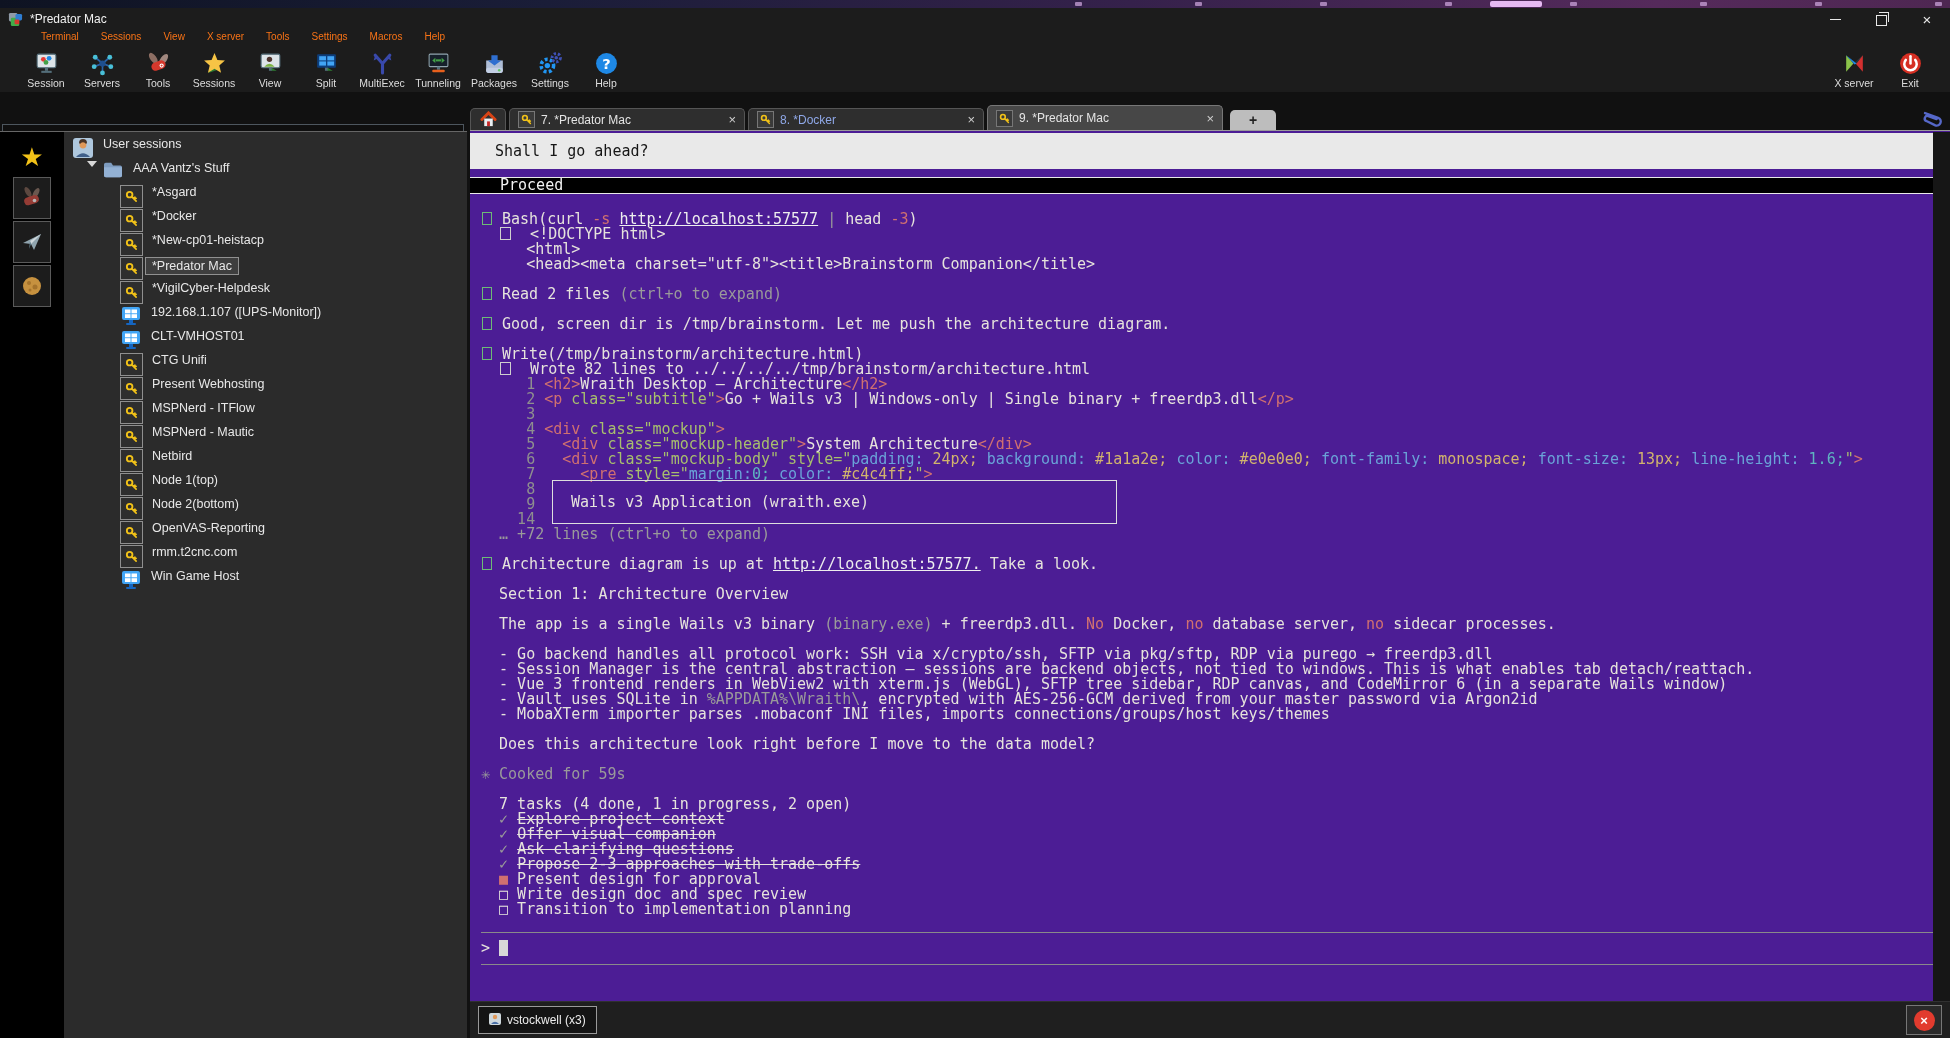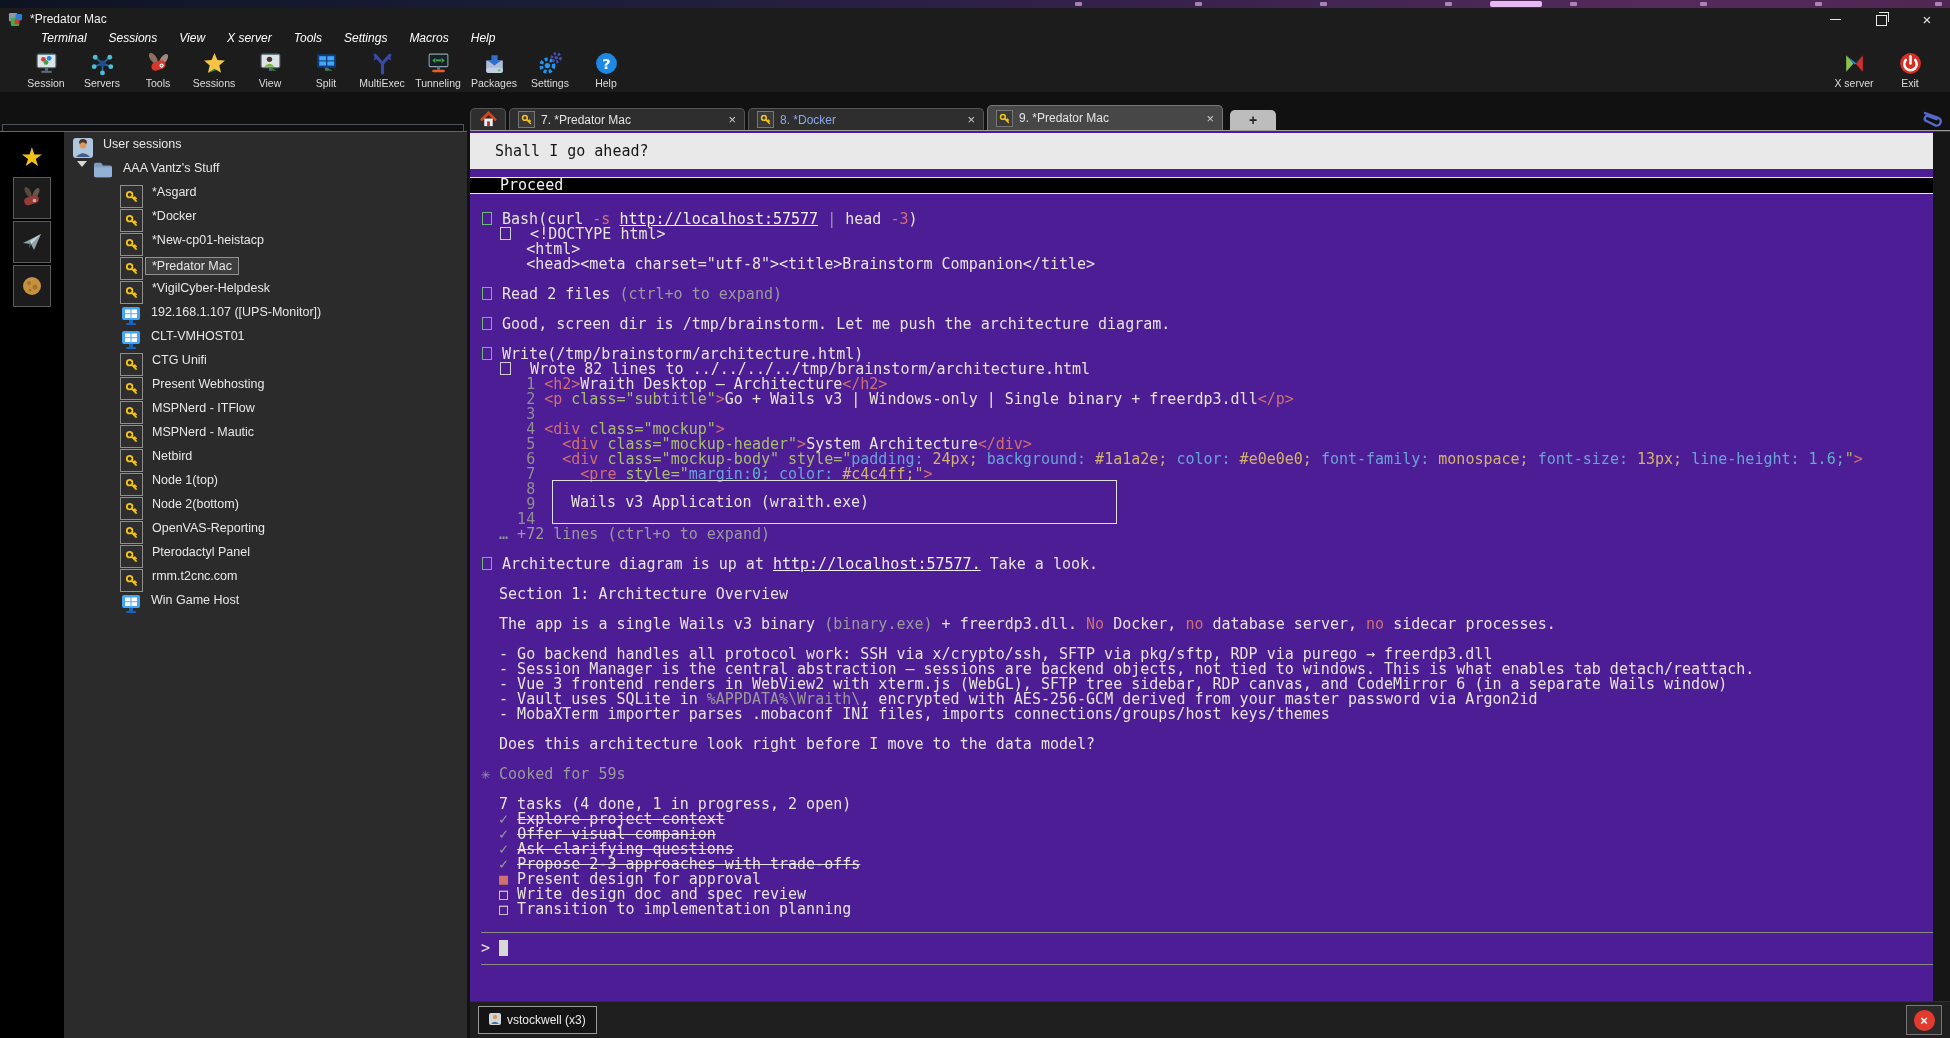--- a/index.html
+++ b/index.html
@@ -21,21 +21,21 @@
   .winbtn{width:46px;height:22px;display:flex;align-items:center;justify-content:center;color:#e8e8e8;}
   .minglyph{display:inline-block;width:11px;height:1px;background:#e8e8e8;}
   .restoreglyph{position:relative;width:9px;height:9px;border:1px solid #e8e8e8;margin-top:2px;}
   .restoreglyph::before{content:"";position:absolute;top:-4px;left:2px;width:9px;height:9px;
     border-top:1px solid #e8e8e8;border-right:1px solid #e8e8e8;}
   .closeglyph{font-size:15px;line-height:15px;}
 
   
   #menubar{position:absolute;left:0;top:30px;width:100%;height:18px;background:#1c1c1c;
     display:flex;padding-left:30px;box-sizing:border-box;}
-  .menu-item{color:#ffffff;font-size:12px;padding:1px 11px;font-style:italic;}
+  .menu-item{color:#f97316;font-size:10px;padding:1px 11px;}
 
   
   #toolbar{position:absolute;left:0;top:48px;width:100%;height:44px;background:#1c1c1c;display:flex;}
   #toolbar-left{display:flex;margin-left:18px;}
   #toolbar-right{display:flex;margin-left:auto;margin-right:12px;}
   .tb{width:56px;display:flex;flex-direction:column;align-items:center;padding-top:3px;}
   .tb svg{width:25px;height:25px;}
   .tb .lbl{font-size:10.5px;color:#ddd;margin-top:1px;white-space:nowrap;}
 
   
@@ -62,21 +62,21 @@
   #rail{width:64px;background:#000;display:flex;flex-direction:column;align-items:center;padding-top:5px;flex:0 0 auto;}
   .rail-btn{width:36px;height:40px;border:1px solid #5a5a5a;background:#1c1c1c;display:flex;
     align-items:center;justify-content:center;margin-top:2px;}
   .rail-btn.star{border-color:transparent;background:transparent;height:34px;}
   .star-glyph{color:#f2c218;font-size:26px;line-height:26px;font-family:"DejaVu Sans",sans-serif;}
   #tree{flex:1;padding-top:5px;}
   .trow{height:24px;display:flex;align-items:flex-start;color:#e8e8e8;font-size:12.5px;white-space:nowrap;}
   .trow .ic{display:flex;align-items:center;justify-content:center;margin-right:9px;flex:0 0 auto;}
   .keybox{width:21px;height:21px;border:1px solid #8f8f8f;background:#2e2e2e;}
   .lv0{padding-left:8px;}
-  .lv1{padding-left:8px;}
+  .lv1{padding-left:8px;margin-left:10px;}
   .lv2{padding-left:56px;}
   .chev{width:20px;color:#dcdcdc;font-size:12px;display:flex;justify-content:center;flex:0 0 auto;}
   .chev .tri{width:0;height:0;border-left:5px solid transparent;border-right:5px solid transparent;
     border-top:6px solid #d8d8d8;}
   .sel-label{background:#3e3e3e;border:1px solid #909090;padding:1px 6px;margin-left:-7px;}
 
   
   #termwrap{position:absolute;left:470px;top:130px;right:0;bottom:0;background:#4c1d95;
     border-top:1px solid #9a9a9a;box-sizing:border-box;}
   #gutter{position:absolute;right:0;top:1px;width:17px;bottom:37px;background:#161616;border-left:1px solid:#2a2a2a;}
@@ -615,31 +615,20 @@
         <div class="trow lv2">
           <span class="ic keybox">
             <span style="display: inline-flex; width: 13px; height: 13px;">
               <svg viewBox="0 0 14 14" width="13" height="13">
                 <circle cx="5" cy="5" r="3" fill="none" stroke="#f2c218" stroke-width="2"></circle>
                 <path d="M7 7 L12 12 M10 10 l2 -1 M8.7 8.7 l2 -1" stroke="#f2c218" stroke-width="1.8" stroke-linecap="round"></path>
               </svg>
             </span>
           </span>
           <span>OpenVAS-Reporting</span>
-        </div>
-        <div class="trow lv2">
-          <span class="ic keybox">
-            <span style="display: inline-flex; width: 13px; height: 13px;">
-              <svg viewBox="0 0 14 14" width="13" height="13">
-                <circle cx="5" cy="5" r="3" fill="none" stroke="#f2c218" stroke-width="2"></circle>
-                <path d="M7 7 L12 12 M10 10 l2 -1 M8.7 8.7 l2 -1" stroke="#f2c218" stroke-width="1.8" stroke-linecap="round"></path>
-              </svg>
-            </span>
-          </span>
-          <span>Pterodactyl Panel</span>
         </div>
         <div class="trow lv2">
           <span class="ic keybox">
             <span style="display: inline-flex; width: 13px; height: 13px;">
               <svg viewBox="0 0 14 14" width="13" height="13">
                 <circle cx="5" cy="5" r="3" fill="none" stroke="#f2c218" stroke-width="2"></circle>
                 <path d="M7 7 L12 12 M10 10 l2 -1 M8.7 8.7 l2 -1" stroke="#f2c218" stroke-width="1.8" stroke-linecap="round"></path>
               </svg>
             </span>
           </span>

